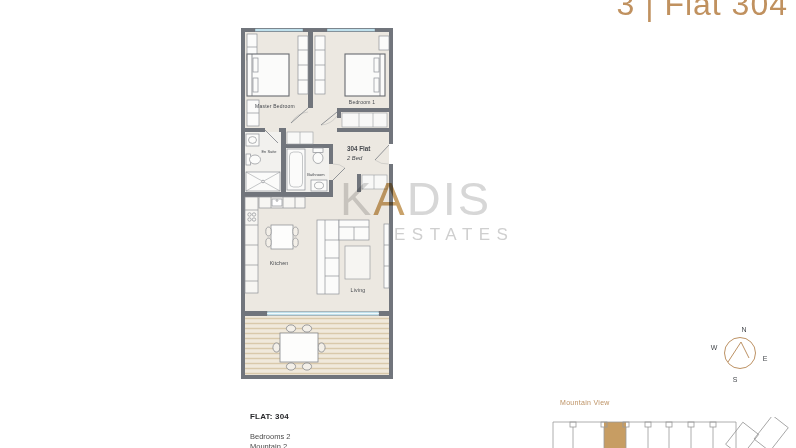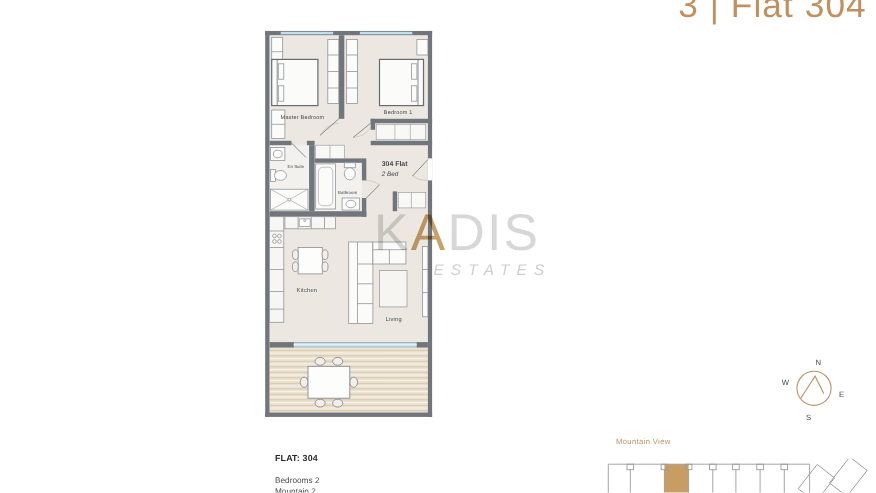--- a/index.html
+++ b/index.html
@@ -7,26 +7,26 @@
     width:796px;height:448px;position:relative;overflow:hidden;
     background:#ffffff;font-family:"Liberation Sans",sans-serif;
   }
   .page-title{
     position:absolute;top:-16px;right:8px;
     font-size:32px;line-height:40px;font-weight:400;
     color:#c0915f;letter-spacing:1px;white-space:nowrap;
   }
   .plan-wrap{position:absolute;left:241px;top:28px;width:152px;height:353px;}
   .watermark{
-    position:absolute;left:340px;top:186px;width:160px;
+    position:absolute;left:340px;top:174px;width:160px;
     mix-blend-mode:multiply;pointer-events:none;z-index:5;
   }
   .wm-line1{font-size:47px;line-height:50px;color:#d7d7d7;letter-spacing:2px;}
   .wm-accent{color:#c9a26a;}
-  .wm-line2{font-size:14px;letter-spacing:6.5px;color:#cfcfcf;margin-left:54px;margin-top:1px;font-style:italic;}
+  .wm-line2{font-size:17px;letter-spacing:6.5px;color:#cfcfcf;margin-left:54px;margin-top:1px;}
   .compass{position:absolute;left:700px;top:312px;width:84px;height:84px;}
   .details{position:absolute;left:250px;top:412px;color:#26272a;}
   .details-heading{font-size:8px;font-weight:bold;letter-spacing:0.2px;}
   .details-lines{margin-top:11px;font-size:7.5px;color:#4c4c4c;line-height:10px;}
   .locator-label{position:absolute;left:560px;top:399px;font-size:7px;color:#bd9264;letter-spacing:0.3px;}
   .locator-svg{position:absolute;left:551px;top:417px;width:245px;height:31px;}
   svg text{font-family:"Liberation Sans",sans-serif;fill:#45484d;}
 </style>
 </head>
 <body>

